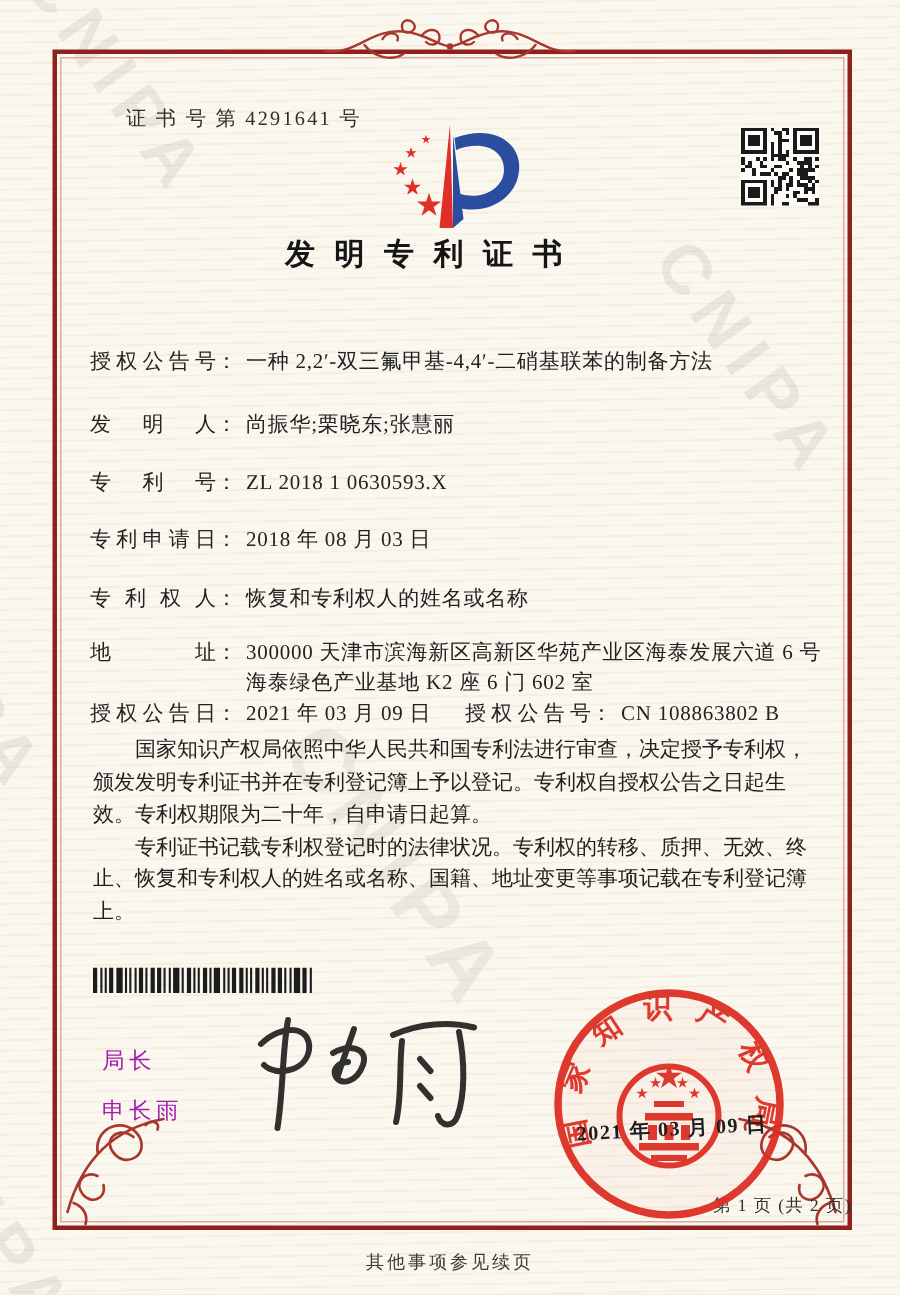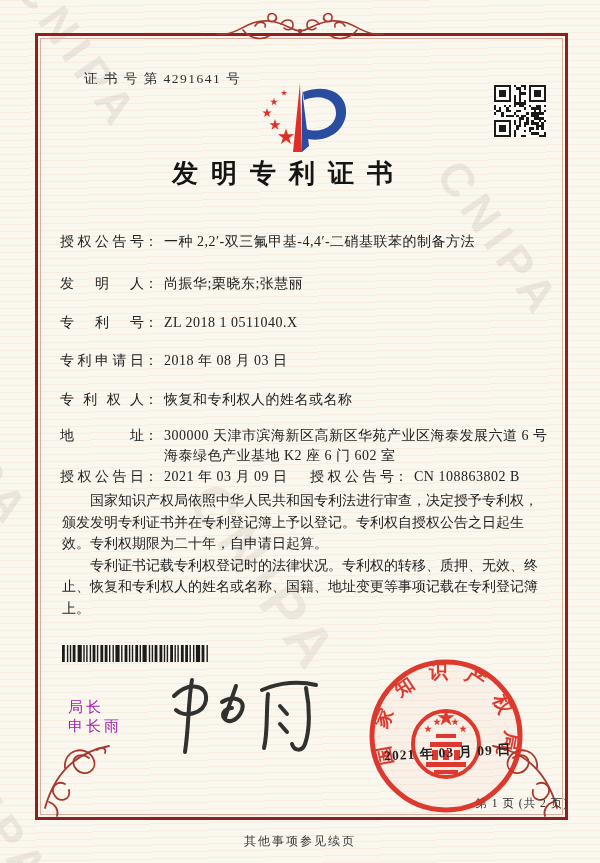--- a/index.html
+++ b/index.html
@@ -19,38 +19,38 @@
   
   .wm{position:absolute;z-index:1;font-family:"Liberation Sans","DejaVu Sans",sans-serif;
       font-weight:bold;font-size:46px;letter-spacing:8px;color:rgba(128,106,88,0.12);
       transform:rotate(55deg);transform-origin:left top;white-space:nowrap;pointer-events:none;}
   .wm-big{font-size:58px;color:rgba(128,106,88,0.10);}
   
   .cert-no{position:absolute;left:60px;top:70px;z-index:4;font-size:13.5px;letter-spacing:1.5px;color:#2e2e2e;margin-left:24px;}
   .logo{position:absolute;left:246px;top:80px;width:106px;height:78px;z-index:4;}
   .qr{position:absolute;left:494px;top:85px;width:52px;height:52px;z-index:4;}
   .title{position:absolute;left:35px;top:156px;width:495px;z-index:4;text-align:center;
-         font-size:26px;font-weight:bold;letter-spacing:13px;text-indent:13px;color:#151515;}
+         font-size:20px;font-weight:bold;letter-spacing:13px;text-indent:13px;color:#151515;}
   
   .row{position:absolute;left:60px;width:492px;z-index:4;font-size:14px;line-height:20px;color:#222;}
   .f-label{display:inline-block;width:84px;text-align:justify;text-align-last:justify;
            text-justify:inter-character;vertical-align:top;}
   .f-colon{display:inline-block;vertical-align:top;}
   .f-value{display:inline-block;margin-left:6px;vertical-align:top;max-width:388px;letter-spacing:0.5px;}
   .grant-no{position:absolute;left:250px;top:0;}
   .grant-no .f-label{width:84px;}
   
   .body-text{position:absolute;left:62px;top:490px;width:484px;z-index:4;}
   .body-text p{margin:0;text-indent:2em;font-size:14px;line-height:21.5px;color:#1f1f1f;}
   
   .barcode{position:absolute;left:62px;top:645px;width:182px;height:17px;z-index:4;}
   
   .director{position:absolute;left:68px;top:698px;z-index:4;font-size:15px;letter-spacing:3px;
             font-weight:normal;color:#a21caf;}
-  .director div+div{}
+  .director div+div{margin-top:14px;}
   .signature{position:absolute;left:158px;top:668px;width:175px;height:105px;z-index:4;}
   
   .seal{position:absolute;left:366px;top:656px;width:160px;height:160px;z-index:5;opacity:0.94;}
   .seal-date{position:absolute;left:358px;top:744px;width:180px;z-index:6;text-align:center;
              font-size:13.5px;font-weight:bold;letter-spacing:1px;color:#1e1e1e;transform:rotate(-3deg);}
   
   .page-info{position:absolute;left:35px;top:796px;width:533px;z-index:4;text-align:right;
              font-size:11.5px;letter-spacing:1px;color:#2c2c2c;}
   .cont-note{position:absolute;left:0;top:833px;width:600px;z-index:4;text-align:center;
              font-size:12px;letter-spacing:2px;color:#3a3a3a;}
@@ -264,21 +264,21 @@
 
   <div class="title">发明专利证书</div>
 
   <div class="row" style="top:232px">
     <span class="f-label">授权公告号</span><span class="f-colon">：</span><span class="f-value">一种 2,2′-双三氟甲基-4,4′-二硝基联苯的制备方法</span>
   </div>
   <div class="row" style="top:274px">
     <span class="f-label">发明人</span><span class="f-colon">：</span><span class="f-value">尚振华;栗晓东;张慧丽</span>
   </div>
   <div class="row" style="top:313px">
-    <span class="f-label">专利号</span><span class="f-colon">：</span><span class="f-value">ZL 2018 1 0511040.X</span>
+    <span class="f-label">专利号</span><span class="f-colon">：</span><span class="f-value">ZL 2018 1 0630593.X</span>
   </div>
   <div class="row" style="top:351px">
     <span class="f-label">专利申请日</span><span class="f-colon">：</span><span class="f-value">2018 年 08 月 03 日</span>
   </div>
   <div class="row" style="top:390px">
     <span class="f-label">专利权人</span><span class="f-colon">：</span><span class="f-value">恢复和专利权人的姓名或名称</span>
   </div>
   <div class="row" style="top:426px">
     <span class="f-label">地址</span><span class="f-colon">：</span><span class="f-value">300000 天津市滨海新区高新区华苑产业区海泰发展六道 6 号海泰绿色产业基地 K2 座 6 门 602 室</span>
   </div>

